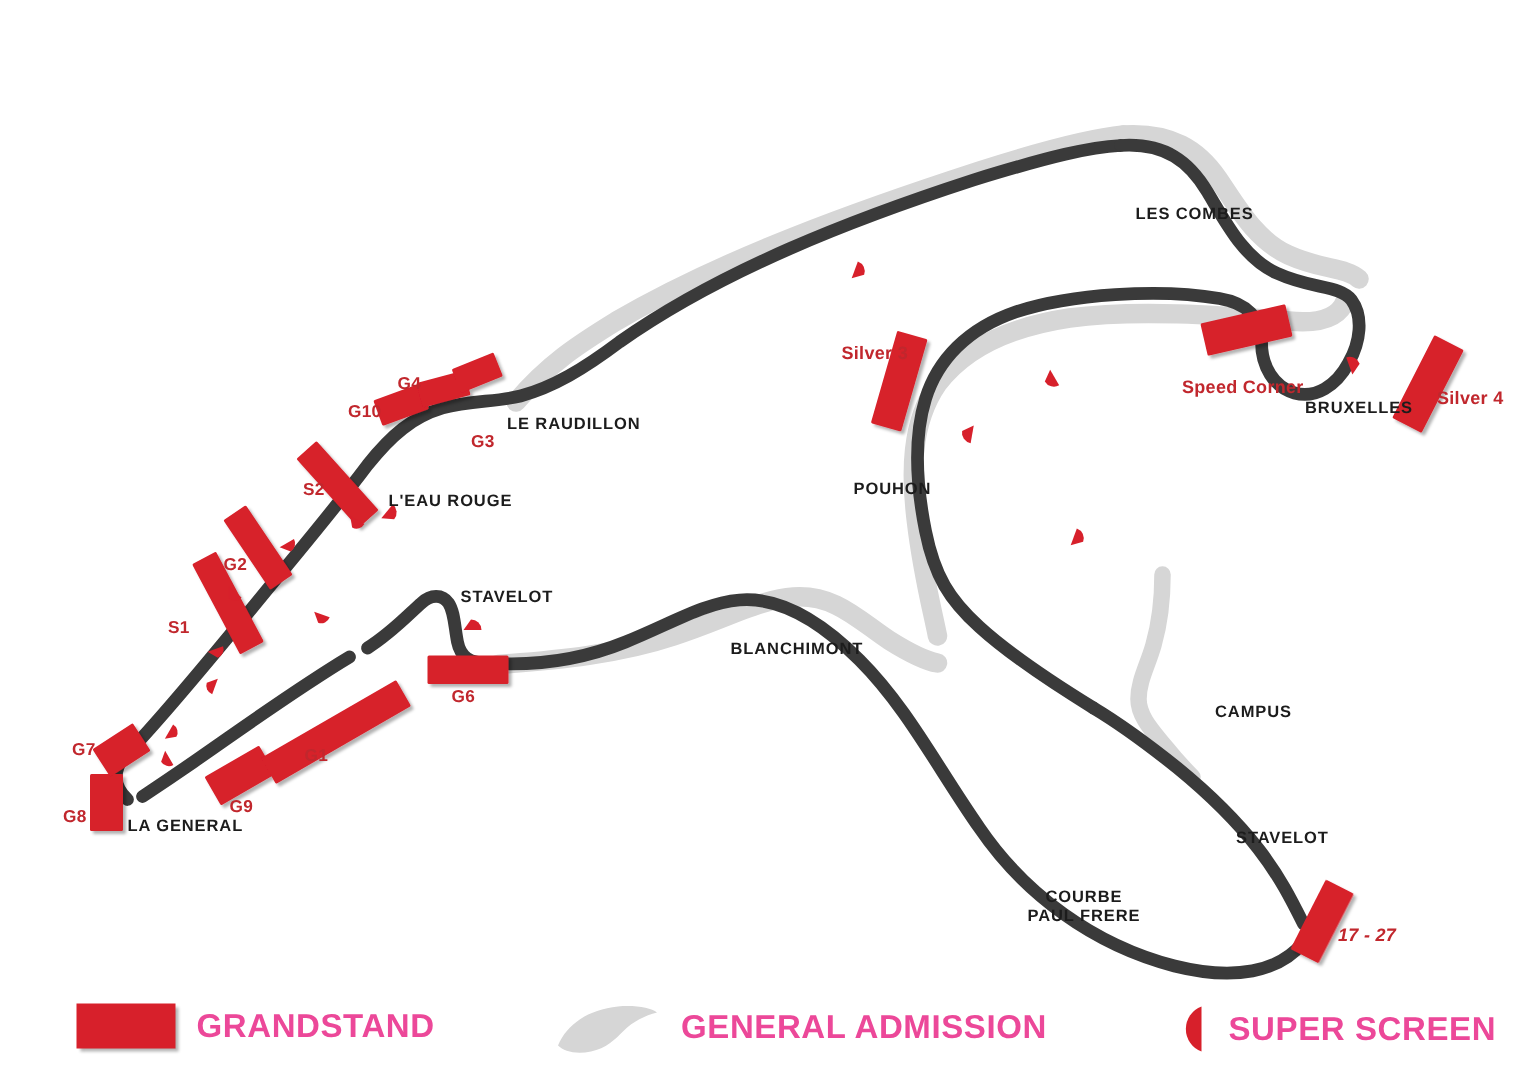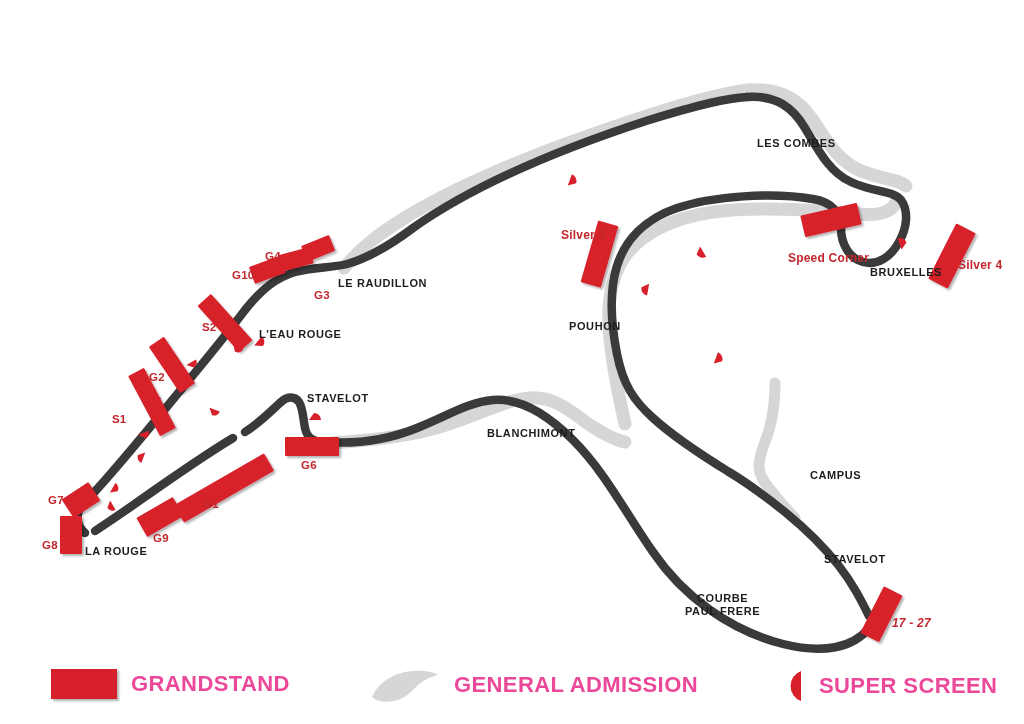--- a/index.html
+++ b/index.html
@@ -200,21 +200,21 @@
     <div class="corner-label" style="left:857px; top:266px;">BRUXELLES</div>
     <div class="corner-label" style="left:556px; top:292px;margin-top:28px;">POUHON</div>
     <div class="corner-label" style="left:325px; top:277px;">LE RAUDILLON</div>
     <div class="corner-label" style="left:246px; top:328px;">L'EAU ROUGE</div>
     <div class="corner-label" style="left:294px; top:392px;">STAVELOT</div>
     <div class="corner-label" style="left:474px; top:427px;">BLANCHIMONT</div>
     <div class="corner-label" style="left:797px; top:469px;">CAMPUS</div>
     <div class="corner-label" style="left:811px; top:553px;">STAVELOT</div>
     <div class="corner-label" style="left:672px; top:592px; text-align:center;">COURBE
 PAUL FRERE</div>
-    <div class="corner-label" style="left:72px;  top:545px;">LA ROUGE</div>
+    <div class="corner-label" style="left:72px;  top:545px;">LA GENERAL</div>
   </div>
 
   <div>
     <div class="stand-label" style="left:548px; top:228px;">Silver 3</div>
     <div class="stand-label" style="left:775px; top:239px;margin-top:12px;">Speed Corner</div>
     <div class="stand-label" style="left:945px; top:258px;">Silver 4</div>
     <div class="stand-label small" style="left:301px; top:241px;margin-top:48px;">G3</div>
     <div class="stand-label small" style="left:252px; top:250px;">G4</div>
     <div class="stand-label small" style="left:219px; top:269px;">G10</div>
     <div class="stand-label small" style="left:189px; top:321px;">S2</div>

